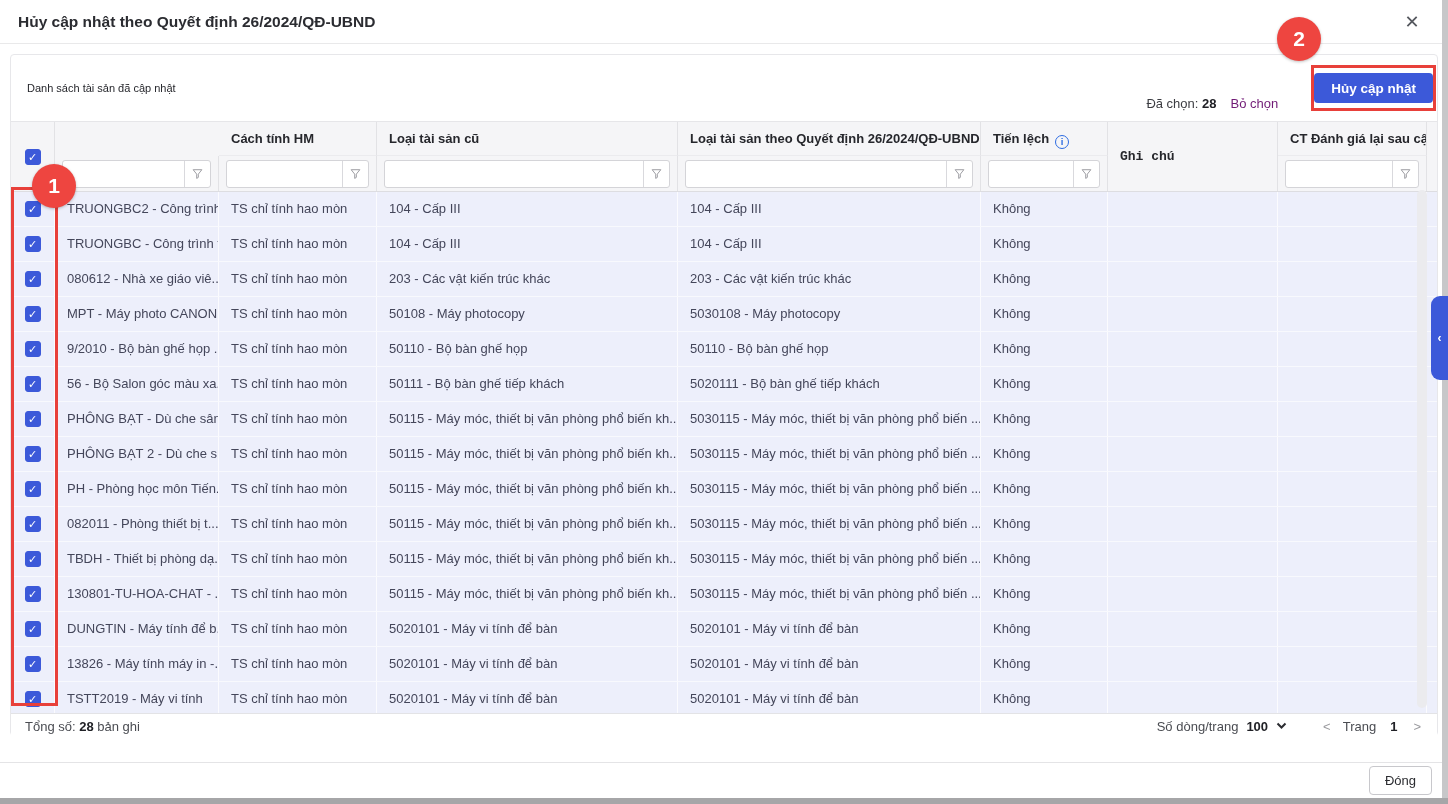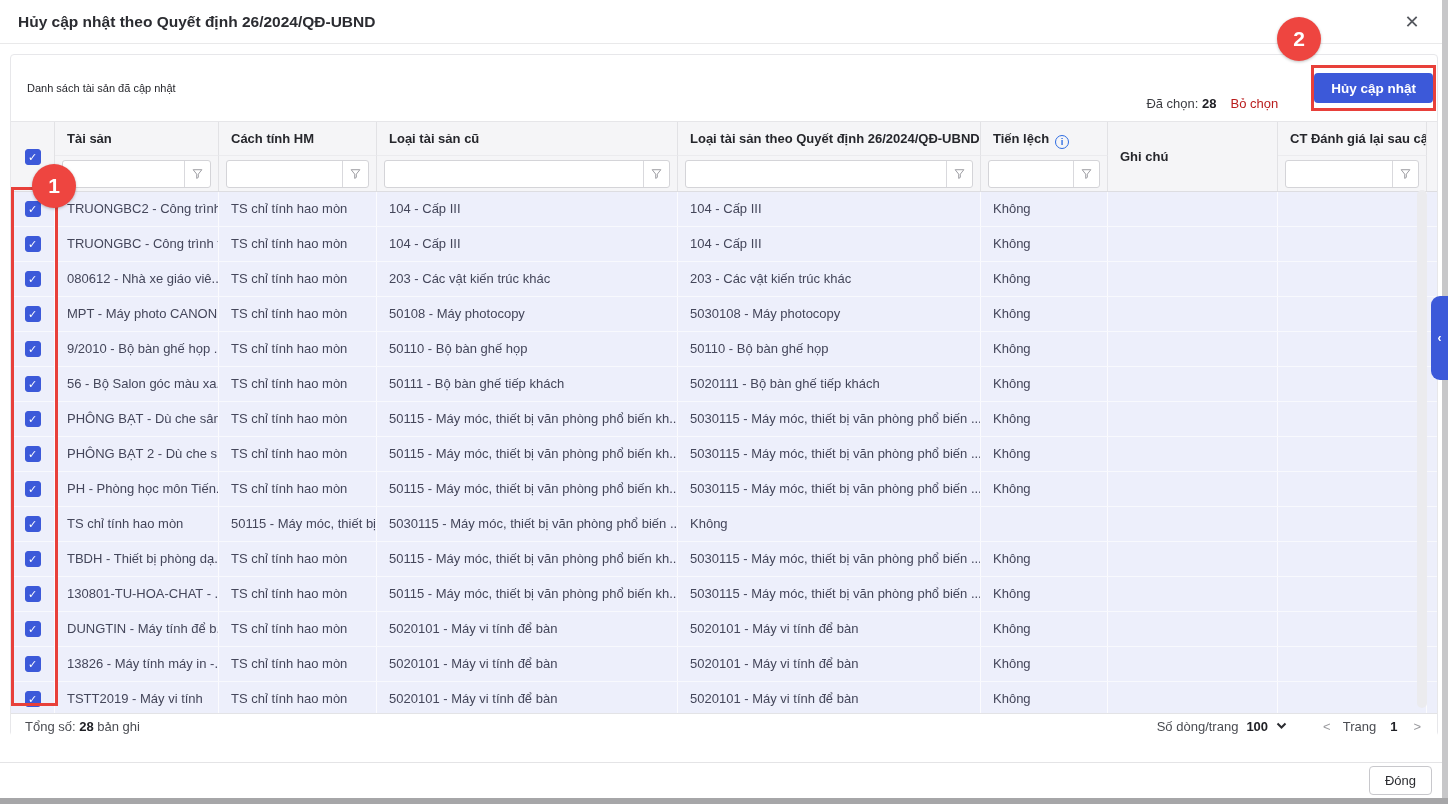--- a/index.html
+++ b/index.html
@@ -28,41 +28,41 @@
   
   .panel {
     position:absolute; left:10px; top:54px; width:1428px; height:682px;
     border:1px solid #e7e7ea; border-radius:4px; background:#fff; z-index:5;
   }
   .panel-head { height:66px; display:flex; align-items:center; padding:0 0 0 16px; }
   .panel-title { font-size:11px; font-weight:400; color:#26272c; }
   .head-right { margin-left:auto; display:flex; align-items:flex-end; gap:14px; }
   .selected { color:#3c3d42; }
   .selected b { font-weight:700; color:#202126; }
-  .deselect { color:#b91c1c; cursor:pointer; }
+  .deselect { color:#701a75; cursor:pointer; }
   .btn-annot { border:3px solid #e8403a; padding:5px 0; margin-right:1px;margin-left:19px; }
   .btn-primary {
     background:#3c59d9; color:#fff; border:none; border-radius:4px;
     height:30px; padding:0 17px; font-size:13.5px; font-weight:600; cursor:pointer;
     font-family:inherit;
   }
 
   
   .thead {
     display:grid;
     grid-template-columns:44px 164px 158px 301px 303px 127px 170px 149px;
     grid-template-rows:34px 35px;
     background:#f5f5f7; border-top:1px solid #e6e6e9; border-bottom:1px solid #dddde1;
   }
   .th { border-right:1px solid #e2e2e5; overflow:hidden; white-space:nowrap; }
   .th.label {
     grid-row:1; font-weight:700; color:#26272c; padding:0 12px; line-height:34px;
     border-bottom:1px solid #ebebee; font-size:13px;
   }
-  .th.span2 { grid-row:1 / 3; display:flex; align-items:center; padding:0 12px; font-weight:700; border-bottom:none; }
+  .th.span2 { grid-row:1 / 3; display:flex; align-items:center; padding:0 12px; font-weight:700; border-bottom:none;font-family:Liberation Mono, monospace; }
   .th.cbc2 { grid-row:1 / 3; grid-column:1; display:flex; align-items:center; justify-content:center; border-bottom:none; }
   .th.filter { grid-row:2; display:flex; align-items:center; }
   .filterbox {
     display:flex; align-items:stretch; height:28px; margin:0 7px; flex:1;
     background:#fff; border:1px solid #d4d4d8; border-radius:3px; overflow:hidden;
   }
   .filterbox input { flex:1; border:none; outline:none; min-width:10px; padding:0 6px; font-family:inherit; font-size:13px; background:transparent; }
   .funnel { width:26px; display:flex; align-items:center; justify-content:center; border-left:1px solid #d9d9dd; cursor:pointer; }
   .info-ic {
     display:inline-flex; width:14px; height:14px; border:1.4px solid #2d6ce2; border-radius:50%;
@@ -152,21 +152,20 @@
       <span class="btn-annot">
         <button class="btn-primary">Hủy cập nhật</button>
       </span>
     </div>
   </div>
 
   <div class="thead">
     <div class="th cbc2">
       <span class="checkbox">✓</span>
     </div>
-    <div class="th label" style="grid-column:2">Tài sản</div>
     <div class="th label" style="grid-column:4">Loại tài sản cũ</div>
     <div class="th label" style="grid-column:3">Cách tính HM</div>
     <div class="th label" style="grid-column:5">Loại tài sản theo Quyết định 26/2024/QĐ-UBND</div>
     <div class="th label" style="grid-column:6">
       <span>Tiến lệch</span><i class="info-ic">i</i>
     </div>
     <div class="th span2" style="grid-column:7">Ghi chú</div>
     <div class="th label" style="grid-column:8">CT Đánh giá lại sau cậ...</div>
 
     <div class="th filter" style="grid-column:2">
@@ -337,20 +336,21 @@
         <div class="cell t">50115 - Máy móc, thiết bị văn phòng phổ biến kh...</div>
         <div class="cell t">5030115 - Máy móc, thiết bị văn phòng phổ biến ...</div>
         <div class="cell t">Không</div>
         <div class="cell t"></div>
         <div class="cell t"></div>
       </div>
       <div class="row">
         <div class="cell cbc">
           <span class="checkbox">✓</span>
         </div>
+        <div class="cell t">082011 - Phòng thiết bị t...</div>
         <div class="cell t">TS chỉ tính hao mòn</div>
         <div class="cell t">50115 - Máy móc, thiết bị văn phòng phổ biến kh...</div>
         <div class="cell t">5030115 - Máy móc, thiết bị văn phòng phổ biến ...</div>
         <div class="cell t">Không</div>
         <div class="cell t"></div>
         <div class="cell t"></div>
       </div>
       <div class="row">
         <div class="cell cbc">
           <span class="checkbox">✓</span>

